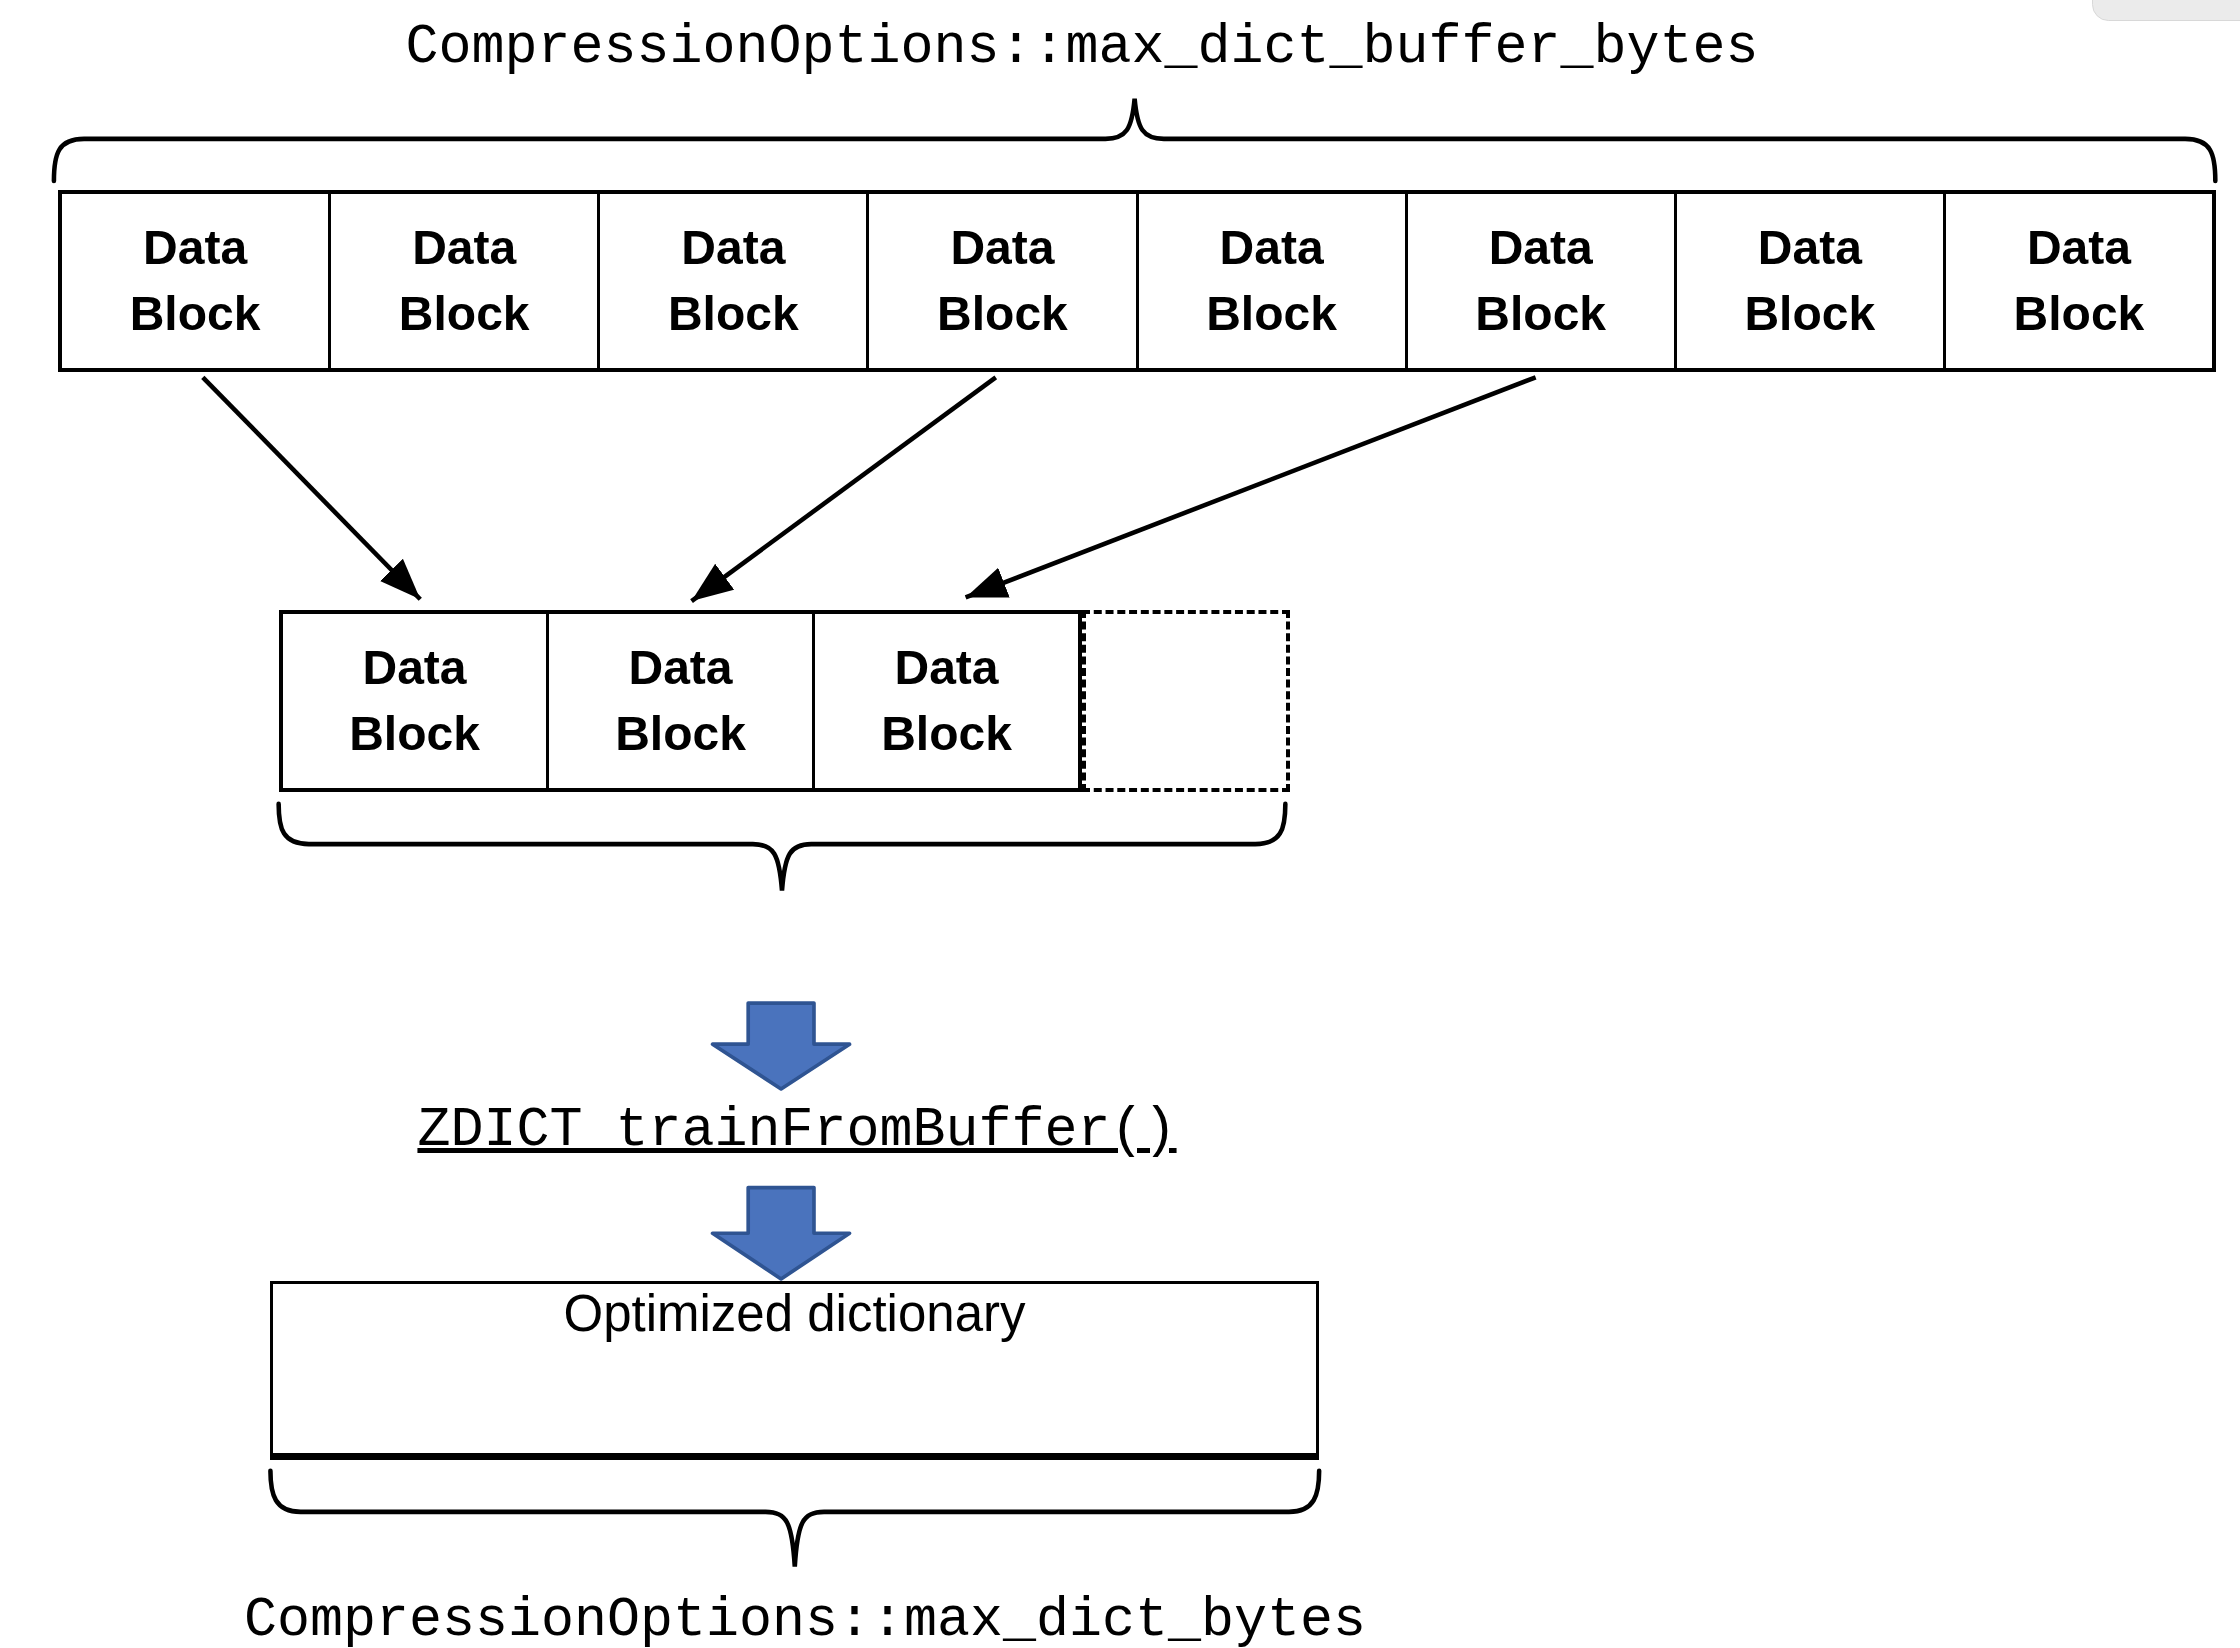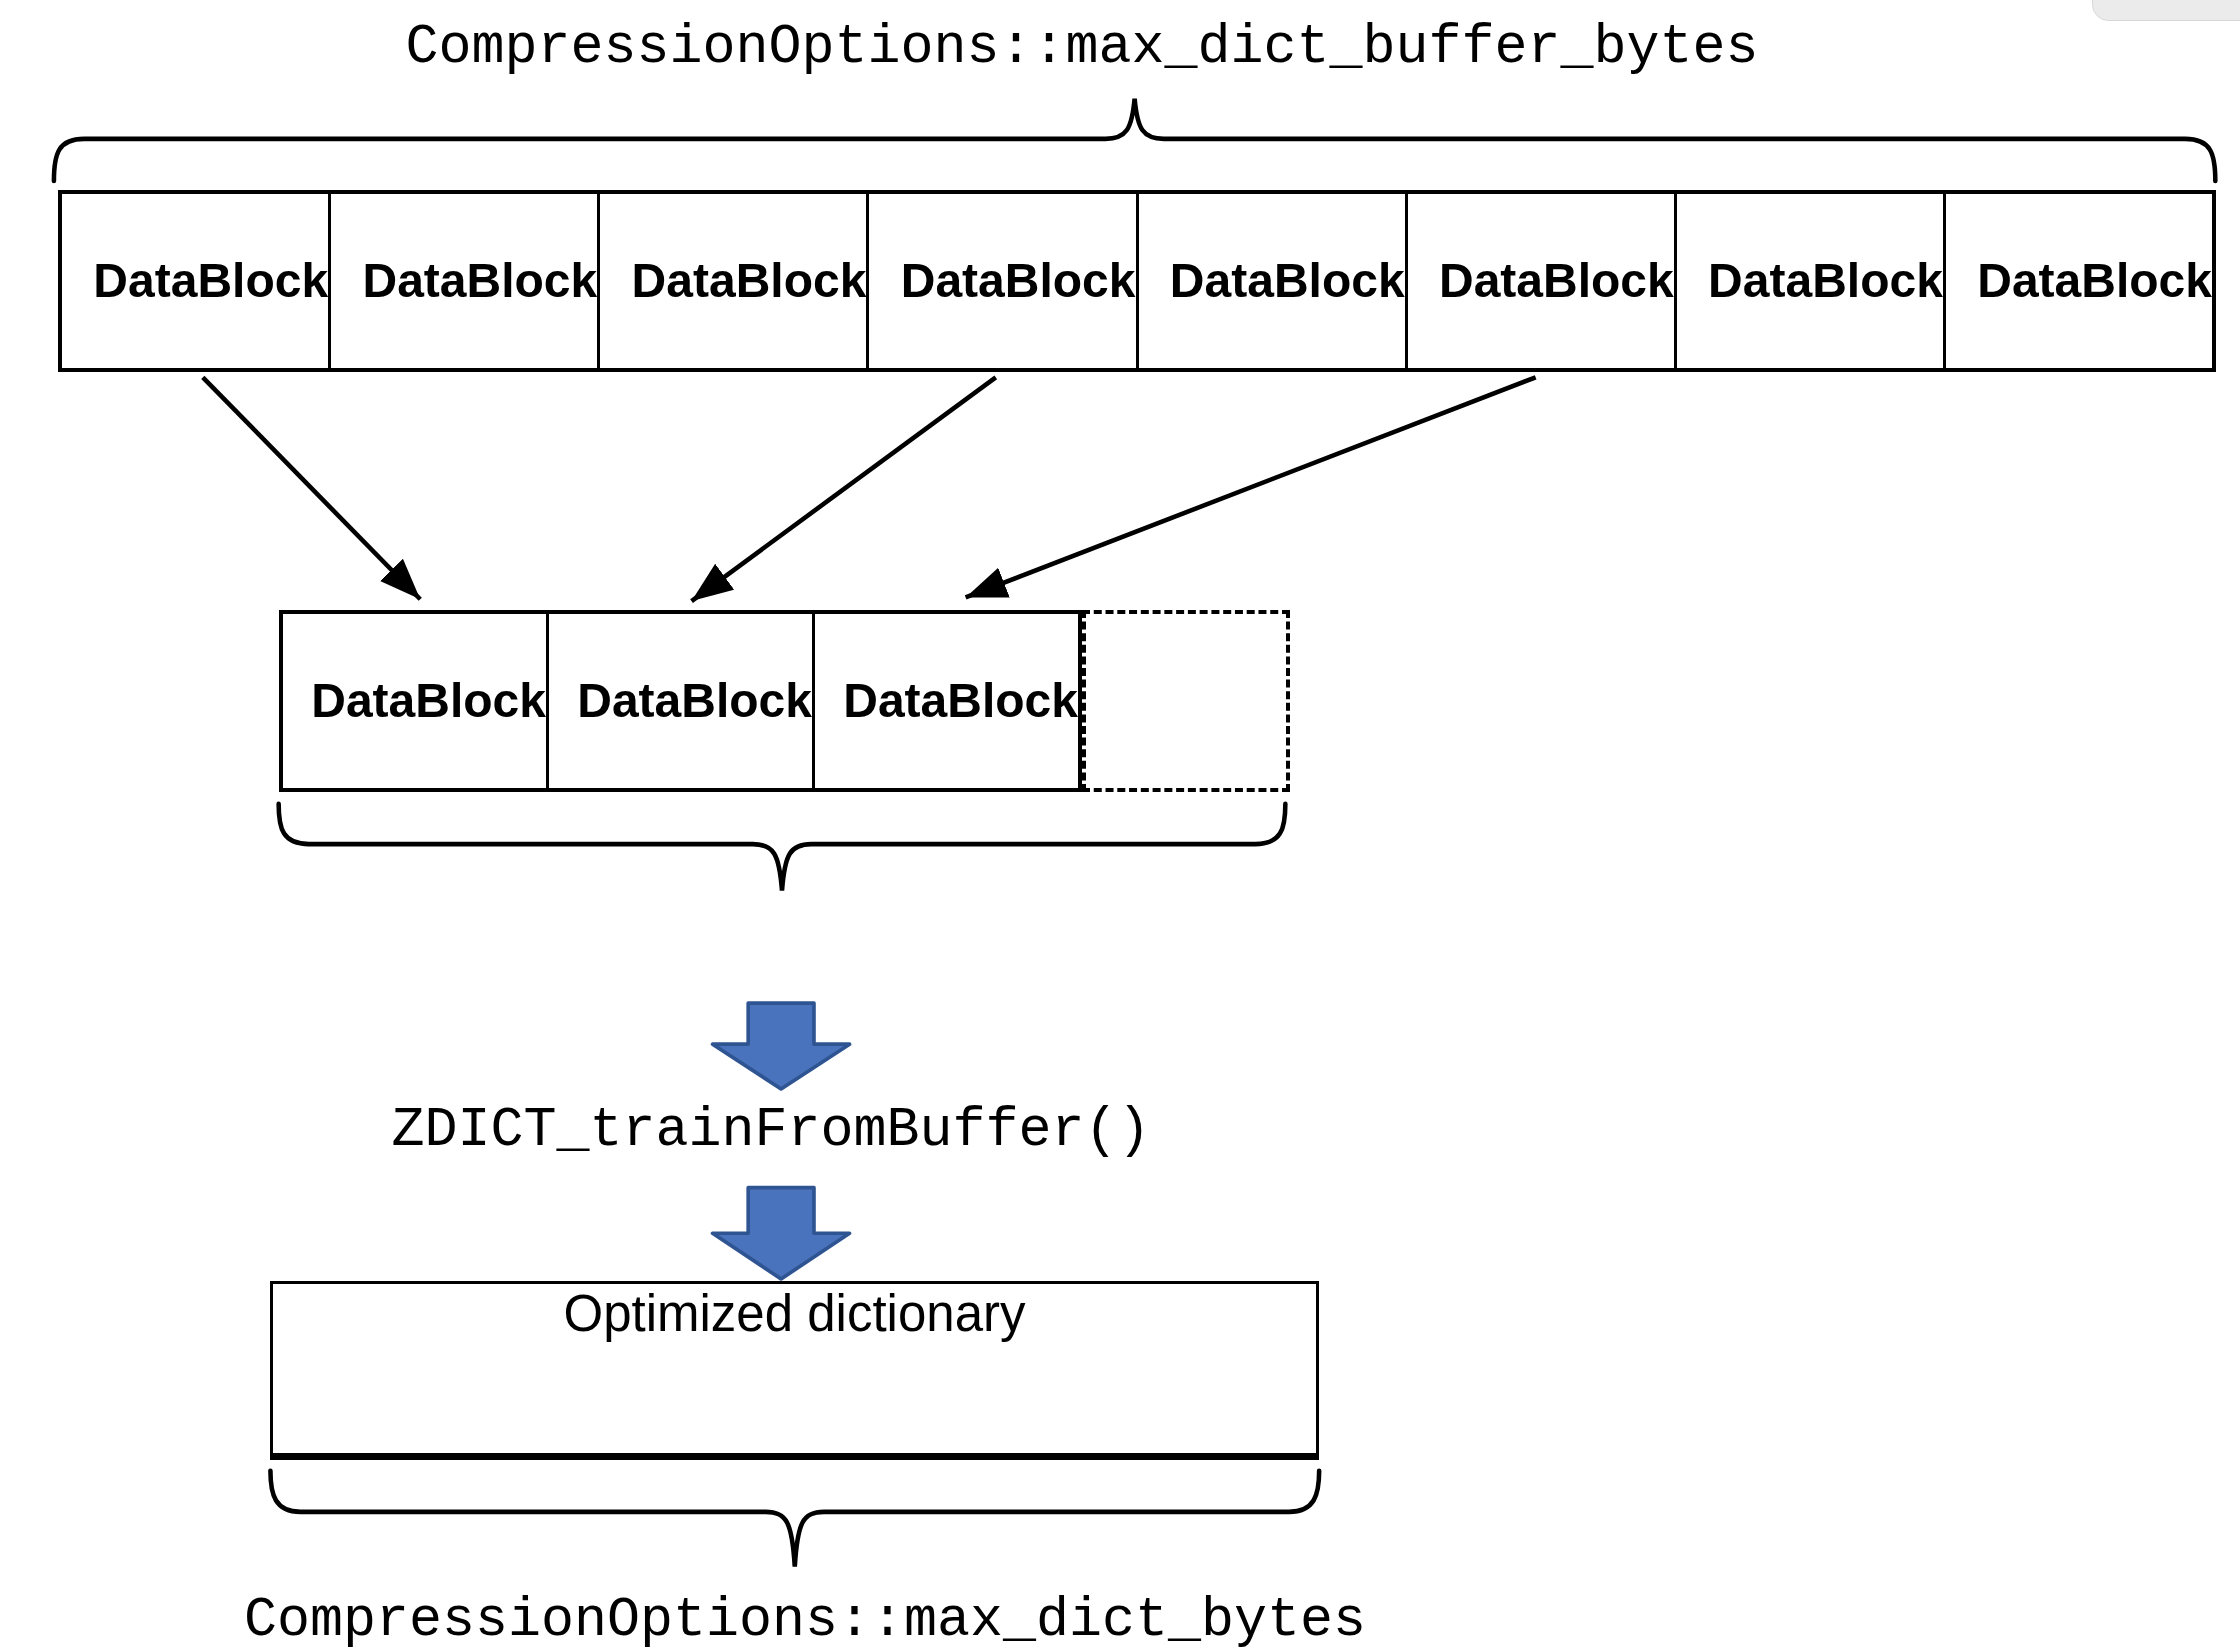--- a/index.html
+++ b/index.html
@@ -24,22 +24,22 @@
   .blockrow{
     position:absolute;
     display:flex;
     box-sizing:border-box;
     border:4.6px solid #000;
     background:#fff;
   }
   .block{
     flex:1 1 0;
     display:flex;
-    flex-direction:row;
-    justify-content:flex-end;
+    flex-direction:column;
+    justify-content:center;
     align-items:center;
     font-weight:bold;
     font-size:48px;
     line-height:66px;
     background:#fff;
   }
   .block + .block{border-left:3.7px solid #000;}
   .dashed-box{
     position:absolute;
     box-sizing:border-box;
@@ -137,21 +137,21 @@
 
   <div class="block">
     <span class="l1">Data</span>
     <span class="l2">Block</span>
   </div>
 </div>
 
   <div class="dashed-box" style="left:1082px;top:610px;width:208px;height:182px;"></div>
 
 
-  <div class="mono-label" style="left:771px;top:1096px;">ZDICT_trainFromBuffer()</div>
+  <div class="mono-label" style="left:797px;top:1096px;text-decoration:underline;">ZDICT_trainFromBuffer()</div>
 
   <div class="output-box" style="left:270px;top:1281px;width:1049px;height:179px;">
     <span>Optimized dictionary</span>
   </div>
 
   <div class="mono-label" style="left:805px;top:1586px;">CompressionOptions::max_dict_bytes</div>
 
   <svg class="overlay-svg" width="2240" height="1648" viewBox="0 0 2452 1804">
     <defs>
       <marker id="ah" markerWidth="10" markerHeight="8" refX="9" refY="3.5" orient="auto" markerUnits="strokeWidth">

